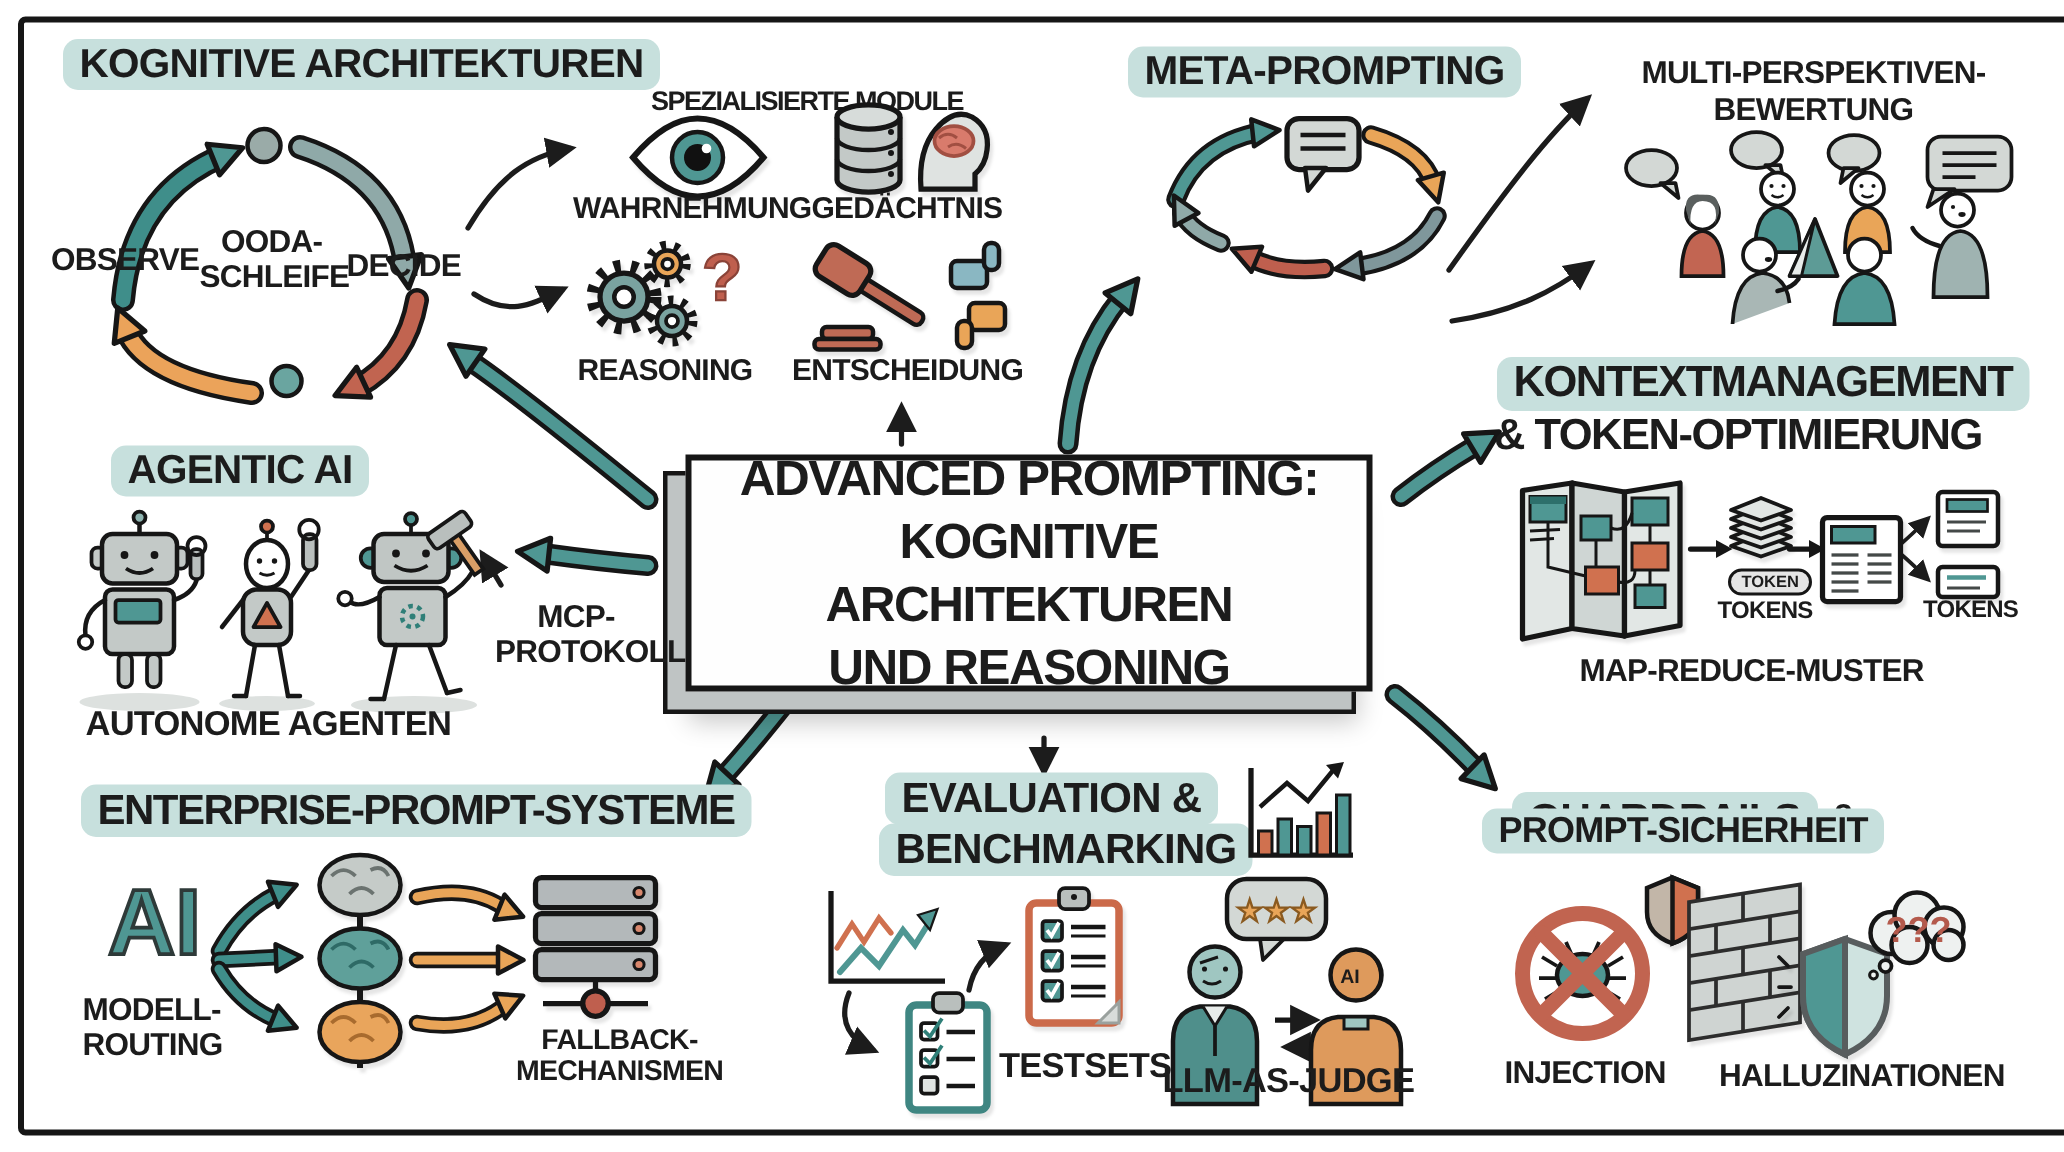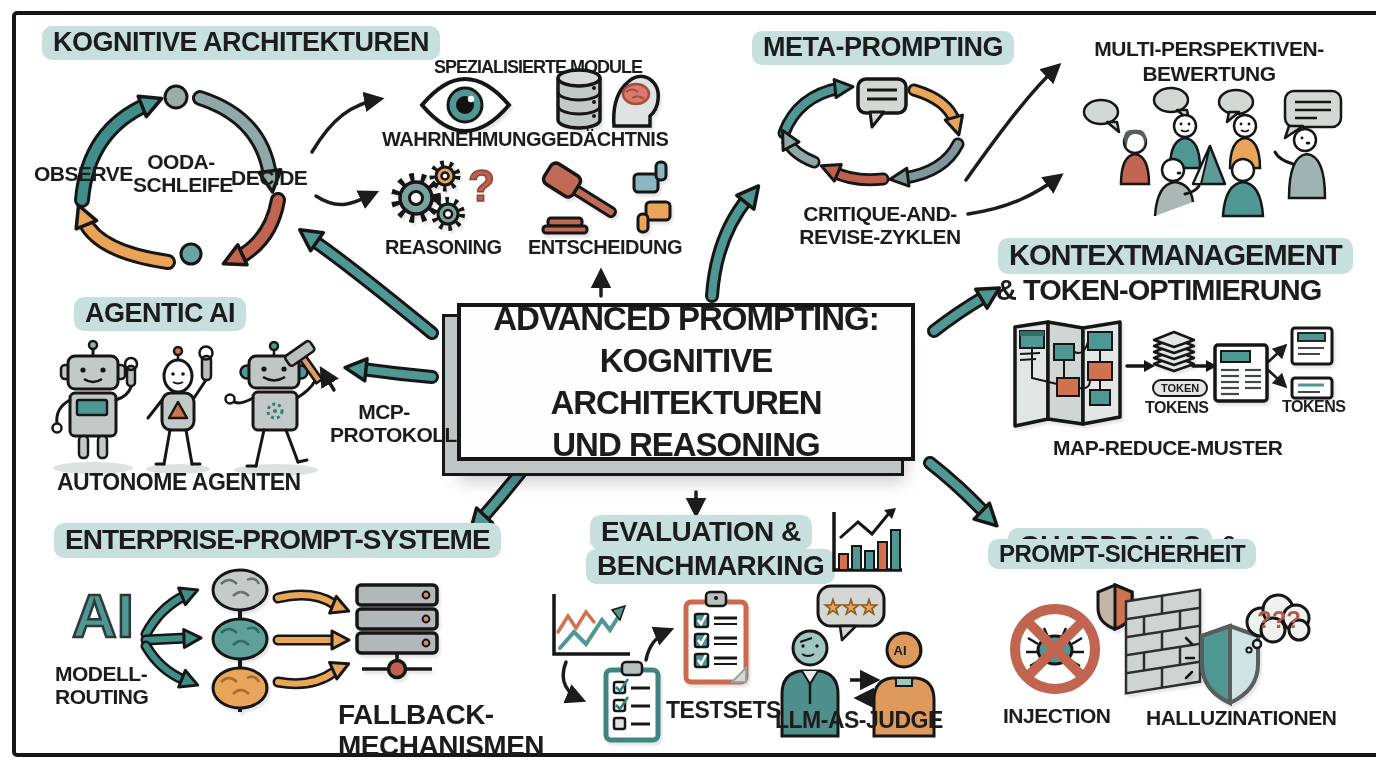--- a/index.html
+++ b/index.html
@@ -202,24 +202,20 @@
           <polygon points="3,0 -15,-9 -15,9" fill="#8fa9a8" stroke="#161616" stroke-width="3" stroke-linejoin="round"></polygon>
         </g>
     </g>
     <g>
       <rect x="90" y="1" width="48" height="34" rx="8" fill="#d3d8d5" stroke="#161616" stroke-width="3.5"></rect>
       <polygon points="102,34 116,34 104,49" fill="#d3d8d5" stroke="#161616" stroke-width="3" stroke-linejoin="round"></polygon>
       <line x1="99" y1="12" x2="129" y2="12" stroke="#161616" stroke-width="3"></line>
       <line x1="99" y1="21" x2="129" y2="21" stroke="#161616" stroke-width="3"></line>
     </g>
   </svg>
-  <div class="t ctr" style="left:790px;top:202px;width:180px;font-size:21px;">
-    <div>CRITIQUE-AND-</div>
-    <div>REVISE-ZYKLEN</div>
-  </div>
 
   <div class="t ctr" style="left:1083px;top:36px;width:252px;font-size:21px;line-height:1.2;">
     <div>MULTI-PERSPEKTIVEN-</div>
     <div>BEWERTUNG</div>
   </div>
   <svg class="abs" style="left:1073px;top:90px;" width="275" height="128" viewBox="0 0 275 128">
     <g fill="#d3d8d5" stroke="#161616" stroke-width="2.5">
       <ellipse cx="28" cy="22" rx="17" ry="12"></ellipse>
         <polygon points="34,32 44,32 46,42" stroke-linejoin="round"></polygon>
       <ellipse cx="98" cy="10" rx="17" ry="12"></ellipse>
@@ -468,21 +464,21 @@
     <rect x="5" y="2" width="80" height="20" rx="4" fill="#b3b8ba" stroke="#161616" stroke-width="3.5"></rect>
     <rect x="5" y="26" width="80" height="20" rx="4" fill="#b3b8ba" stroke="#161616" stroke-width="3.5"></rect>
     <rect x="5" y="50" width="80" height="20" rx="4" fill="#b3b8ba" stroke="#161616" stroke-width="3.5"></rect>
     <circle cx="74" cy="12" r="3.4" fill="#d8876d" stroke="#161616" stroke-width="2"></circle>
     <circle cx="74" cy="36" r="3.4" fill="#d8876d" stroke="#161616" stroke-width="2"></circle>
     <circle cx="74" cy="60" r="3.4" fill="#d8876d" stroke="#161616" stroke-width="2"></circle>
     <line x1="45" y1="70" x2="45" y2="82" stroke="#161616" stroke-width="3.5"></line>
     <line x1="10" y1="86" x2="80" y2="86" stroke="#161616" stroke-width="3.5"></line>
     <circle cx="45" cy="86" r="8.5" fill="#bf5f4e" stroke="#161616" stroke-width="3.5"></circle>
   </svg>
-  <div class="t ctr" style="left:338px;top:700px;width:150px;font-size:28px;">
+  <div class="t ctr" style="left:338px;top:684px;width:150px;font-size:19px;">
     <div>FALLBACK-</div>
     <div>MECHANISMEN</div>
   </div>
 
   <div class="t hl" style="left:590px;top:515px;font-size:28px;">EVALUATION &amp;</div>
   <div class="t hl" style="left:586px;top:549px;font-size:28px;">BENCHMARKING</div>
   <svg class="abs" style="left:826px;top:506px;" width="80" height="72" viewBox="0 0 80 72">
     <path d="M8,6 L8,64 L76,64" fill="none" stroke="#161616" stroke-width="3.5"></path>
     <rect x="13" y="48" width="9" height="16" fill="#d0714f" stroke="#161616" stroke-width="2"></rect>
     <rect x="26" y="40" width="9" height="24" fill="#4f9793" stroke="#161616" stroke-width="2"></rect>

